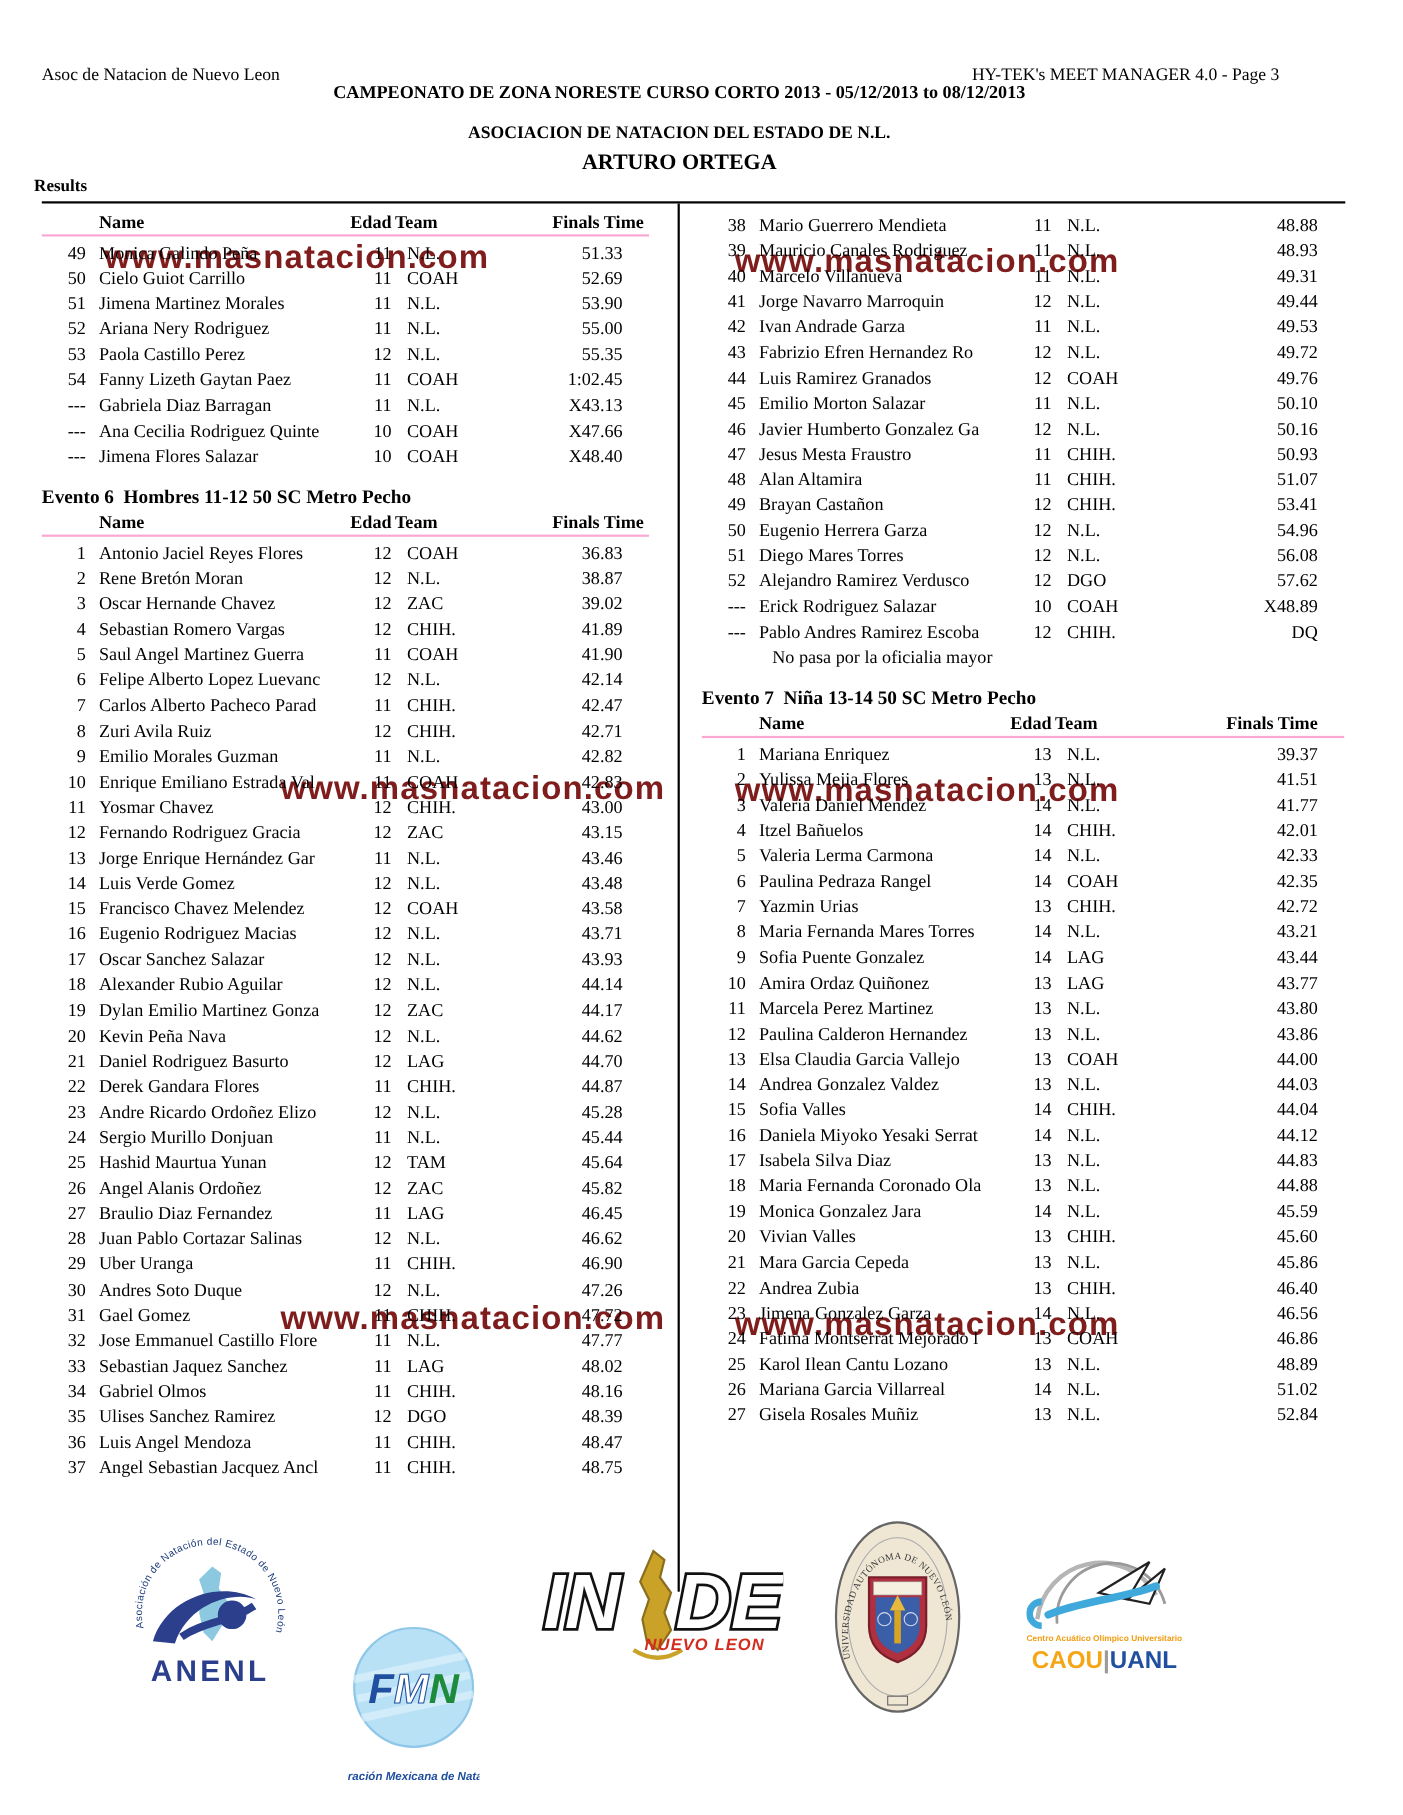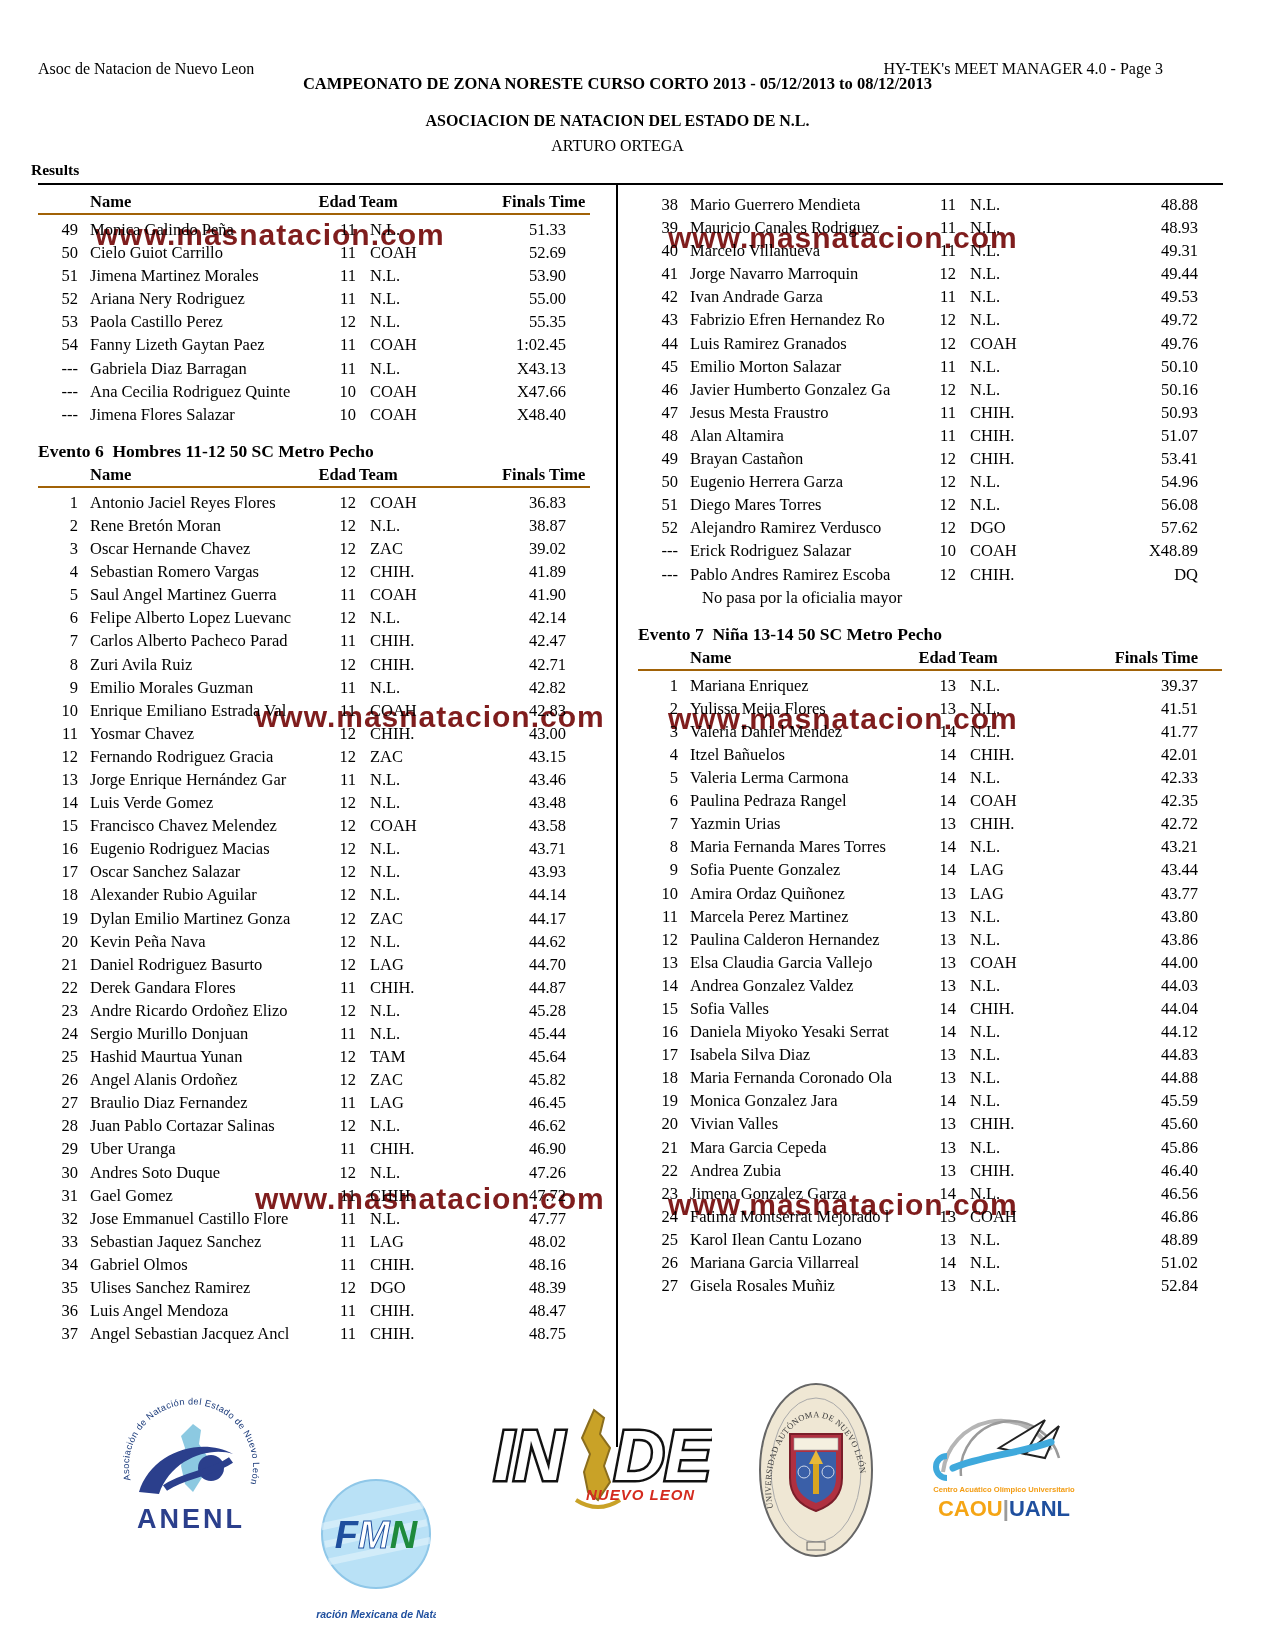--- a/index.html
+++ b/index.html
@@ -4,34 +4,34 @@
 <style>
   html,body{margin:0;padding:0;}
   body{
     width:1275px;height:1650px;position:relative;background:#ffffff;
     font-family:"Liberation Serif","DejaVu Serif",serif;color:#000;
     overflow:hidden;
   }
   .topbar{position:absolute;top:60px;left:38px;width:1125px;display:flex;justify-content:space-between;font-size:16px;}
   .title{position:absolute;top:74px;left:0;width:1235px;text-align:center;font-weight:bold;font-size:16.5px;}
   .org{position:absolute;top:112px;left:0;width:1235px;text-align:center;font-weight:bold;font-size:16px;}
-  .venue{position:absolute;top:137px;left:0;width:1235px;text-align:center;font-weight:normal;font-size:16px;}
+  .venue{position:absolute;top:137px;left:0;width:1235px;text-align:center;font-weight:bold;font-size:20px;}
   .results-label{position:absolute;top:161px;left:0;width:1235px;text-align:left;font-weight:bold;font-size:15.5px;margin-left:31px;}
   .rule{position:absolute;top:183px;left:38px;width:1185px;height:2px;background:#000;}
   .vdivider{position:absolute;left:616px;top:185px;width:2px;height:1262px;background:#000;}
 
   .col{position:absolute;top:191px;}
   .col-left{left:38px;width:552px;}
   .col-right{left:638px;width:584px;padding-top:2px;}
 
   .event-heading{font-weight:bold;font-size:17.5px;line-height:26px;margin-top:12px;white-space:pre;}
   .section:first-child .event-heading{margin-top:6px;}
 
   .row{display:grid;grid-template-columns:40px 234px 44px 146px 1fr;font-size:16.5px;line-height:23.1px;}
-  .header-row{font-weight:bold;border-bottom:2px solid #a16207;line-height:22px;margin-bottom:3px;}
+  .header-row{font-weight:bold;border-bottom:2px solid #f9a8d4;line-height:22px;margin-bottom:3px;}
   .c-place{text-align:right;}
   .c-name{padding-left:12px;white-space:nowrap;overflow:hidden;}
   .c-edad{text-align:right;white-space:nowrap;}
   .c-team{padding-left:14px;white-space:nowrap;}
   .header-row .c-team{padding-left:3px;}
   .c-time{text-align:right;padding-right:24px;white-space:nowrap;}
   .note-row{font-size:16.5px;line-height:23.1px;padding-left:64px;}
 
   .watermark{
     position:absolute;font-family:"Liberation Sans","DejaVu Sans",sans-serif;

